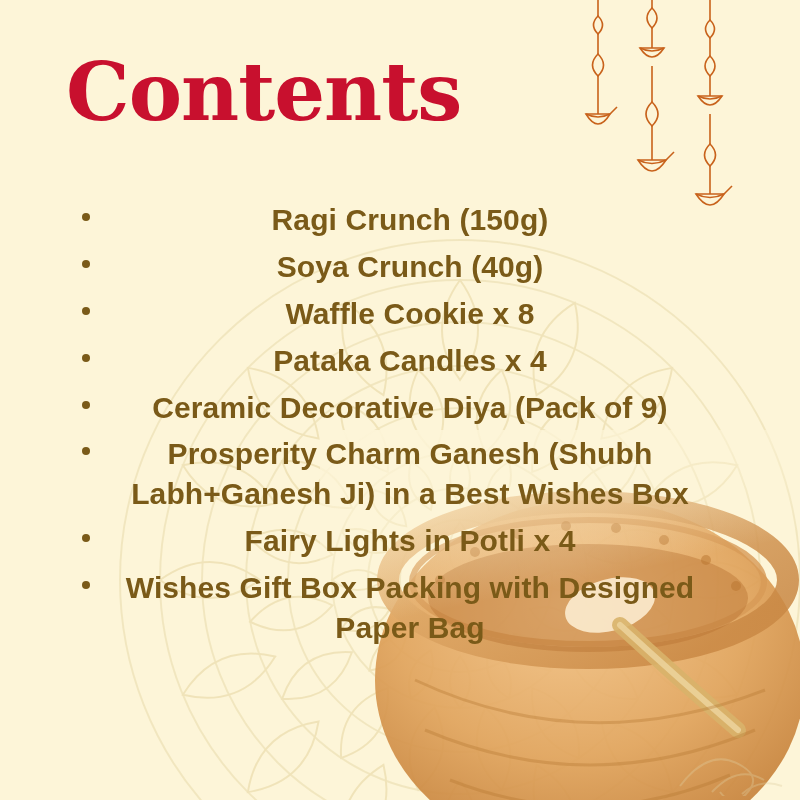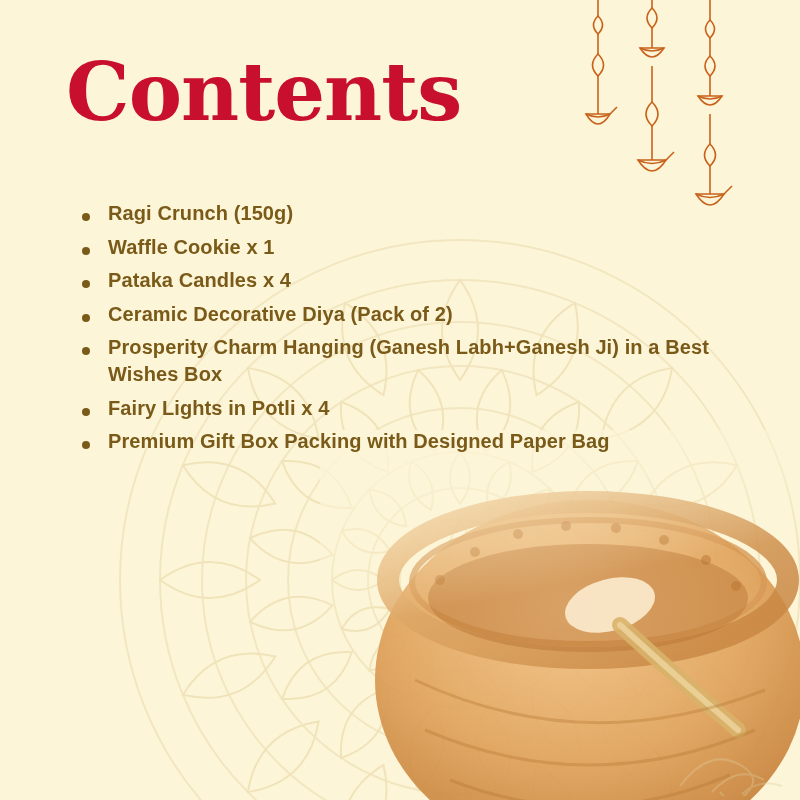--- a/index.html
+++ b/index.html
@@ -11,20 +11,21 @@
     height: 800px;
     overflow: hidden;
     font-family: "Liberation Sans", sans-serif;
   }
   #poster {
     position: relative;
     width: 800px;
     height: 800px;
     background: #FDF5D8;
     overflow: hidden;
+    text-align: center;
   }
 
   
   .mandala {
     position: absolute;
     left: 90px;
     top: 210px;
     width: 740px;
     height: 740px;
     opacity: 0.5;
@@ -86,21 +87,21 @@
     margin: 0;
     padding: 0;
     list-style: none;
   }
   .contents-list li {
     position: relative;
     padding-left: 36px;
     margin-bottom: 7px;
     font-family: "Liberation Sans", sans-serif;
     font-weight: bold;
-    font-size: 20px;
+    font-size: 30px;
     line-height: 1.33;
     color: #7A5A18;
     letter-spacing: 0.1px;
   }
   .contents-list li::before {
     content: "";
     position: absolute;
     left: 10px;
     top: 13px;
     width: 8px;
@@ -293,21 +294,22 @@
         <path d="M40 86 q26 -28 52 -12"></path>
         <path d="M70 88 q18 -16 40 -8"></path>
       </g>
     </svg>
   </div>
 
   <h1 class="title">Contents</h1>
 
   <ul class="contents-list">
     <li>Ragi Crunch (150g)</li>
-    <li>Waffle Cookie x 1</li>
+    <li>Soya Crunch (40g)</li>
+    <li>Waffle Cookie x 8</li>
     <li>Pataka Candles x 4</li>
-    <li>Ceramic Decorative Diya (Pack of 2)</li>
-    <li>Prosperity Charm Hanging (Ganesh Labh+Ganesh Ji) in a Best Wishes Box</li>
+    <li>Ceramic Decorative Diya (Pack of 9)</li>
+    <li>Prosperity Charm Ganesh (Shubh Labh+Ganesh Ji) in a Best Wishes Box</li>
     <li>Fairy Lights in Potli x 4</li>
-    <li>Premium Gift Box Packing with Designed Paper Bag</li>
+    <li>Wishes Gift Box Packing with Designed Paper Bag</li>
   </ul>
 
 </div>
 
 </body></html>

